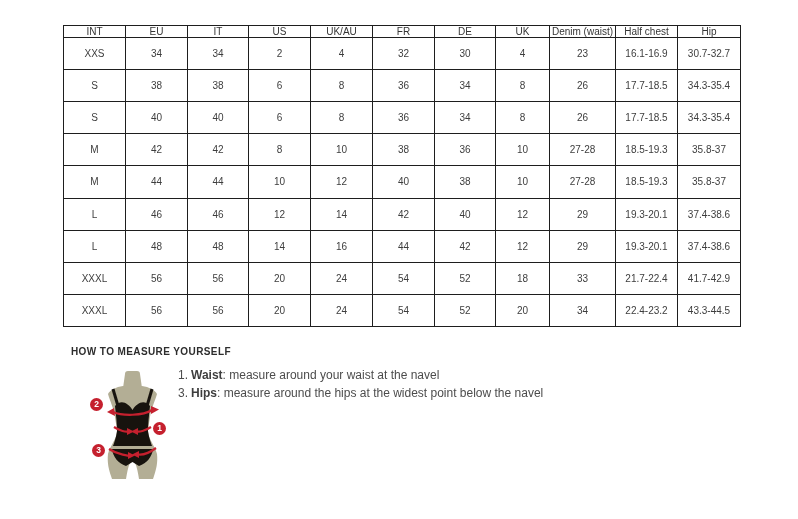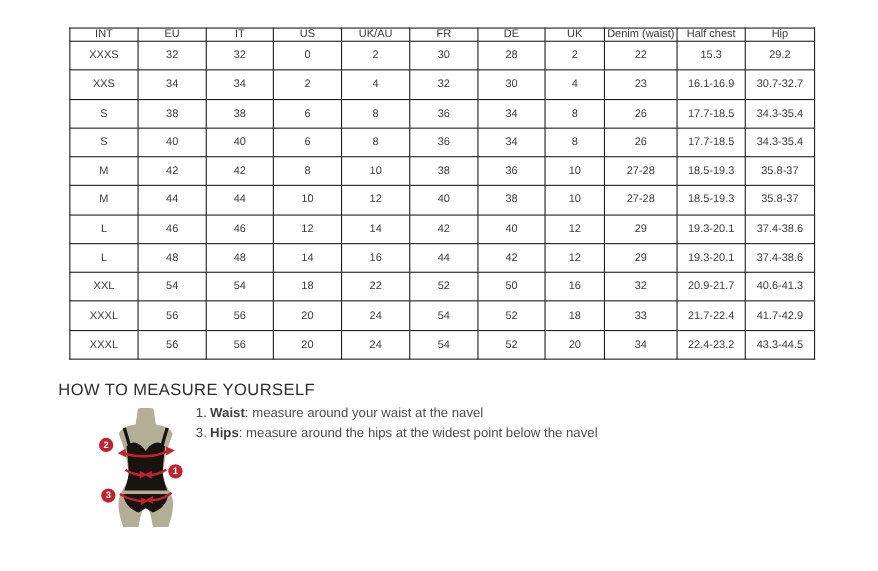--- a/index.html
+++ b/index.html
@@ -17,22 +17,22 @@
   }
   table.size-table th, table.size-table td {
     border:1px solid #1e1e1e; text-align:center; vertical-align:middle;
     font-size:10px; font-weight:400; color:#3d3d3d; padding:0;
     white-space:nowrap; overflow:hidden;
   }
   table.size-table th { color:#353535; }
 
   
   .measure-title {
-    position:absolute; left:53px; top:346px;
-    font-size:15px; font-weight:400; letter-spacing:0.4px; color:#2d2d2d;
+    position:absolute; left:71px; top:346px;
+    font-size:10px; font-weight:700; letter-spacing:0.4px; color:#2d2d2d;
   }
   .steps { position:absolute; left:178px; top:369px; }
   .step {
     font-size:12px; color:#4c4c4c; height:17.5px; line-height:13px;
     white-space:nowrap;
   }
   .step .num { margin-right:3px; }
   .step b { color:#3e3e3e; font-weight:700; }
 
   
@@ -77,33 +77,20 @@
             <th>FR</th>
             <th>DE</th>
             <th>UK</th>
             <th>Denim (waist)</th>
             <th>Half chest</th>
             <th>Hip</th>
           </tr>
         </thead>
         <tbody>
           <tr>
-            <td>XXXS</td>
-            <td>32</td>
-            <td>32</td>
-            <td>0</td>
-            <td>2</td>
-            <td>30</td>
-            <td>28</td>
-            <td>2</td>
-            <td>22</td>
-            <td>15.3</td>
-            <td>29.2</td>
-          </tr>
-          <tr>
             <td>XXS</td>
             <td>34</td>
             <td>34</td>
             <td>2</td>
             <td>4</td>
             <td>32</td>
             <td>30</td>
             <td>4</td>
             <td>23</td>
             <td>16.1-16.9</td>
@@ -179,33 +166,20 @@
             <td>48</td>
             <td>48</td>
             <td>14</td>
             <td>16</td>
             <td>44</td>
             <td>42</td>
             <td>12</td>
             <td>29</td>
             <td>19.3-20.1</td>
             <td>37.4-38.6</td>
-          </tr>
-          <tr>
-            <td>XXL</td>
-            <td>54</td>
-            <td>54</td>
-            <td>18</td>
-            <td>22</td>
-            <td>52</td>
-            <td>50</td>
-            <td>16</td>
-            <td>32</td>
-            <td>20.9-21.7</td>
-            <td>40.6-41.3</td>
           </tr>
           <tr>
             <td>XXXL</td>
             <td>56</td>
             <td>56</td>
             <td>20</td>
             <td>24</td>
             <td>54</td>
             <td>52</td>
             <td>18</td>

